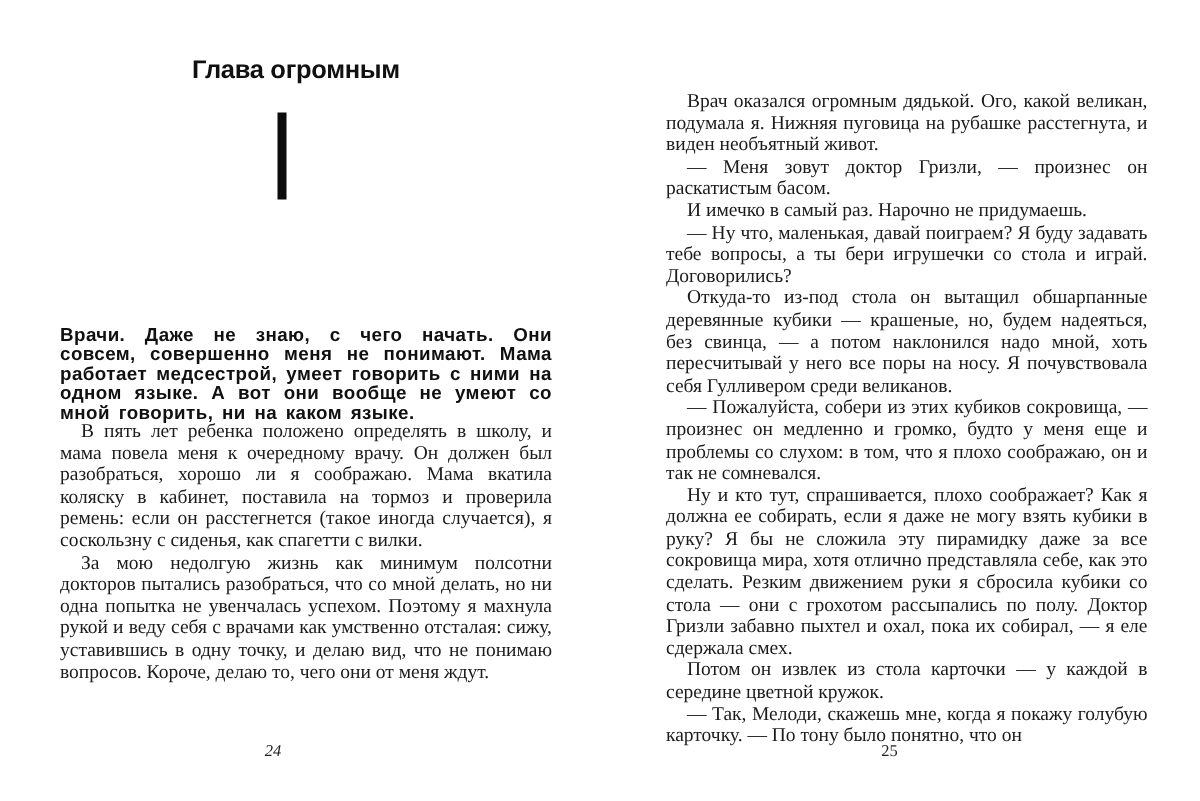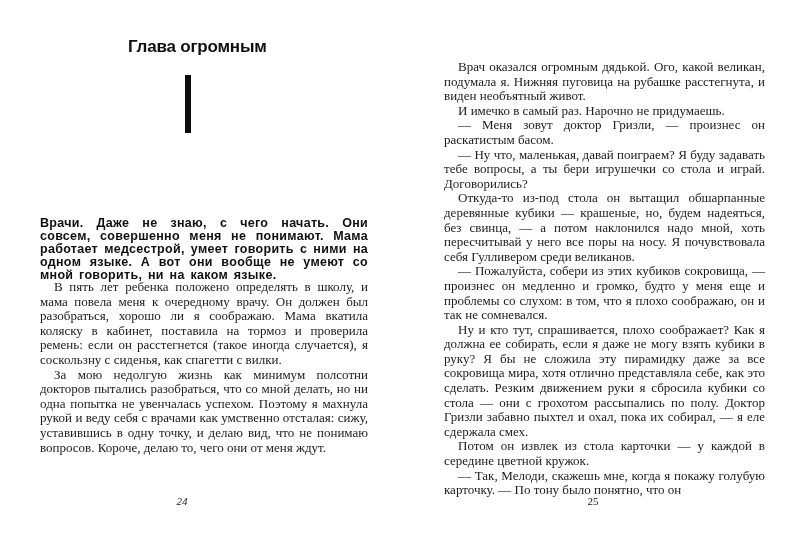--- a/index.html
+++ b/index.html
@@ -107,22 +107,22 @@
     <div class="body-block-left">
       <p class="para">В пять лет ребенка положено определять в школу, и мама повела меня к очередному врачу. Он должен был разобраться, хорошо ли я соображаю. Мама вкатила коляску в кабинет, поставила на тормоз и проверила ремень: если он расстегнется (такое иногда случается), я соскользну с сиденья, как спагетти с вилки.</p>
       <p class="para">За мою недолгую жизнь как минимум полсотни докторов пытались разобраться, что со мной делать, но ни одна попытка не увенчалась успехом. Поэтому я махнула рукой и веду себя с врачами как умственно отсталая: сижу, уставившись в одну точку, и делаю вид, что не понимаю вопросов. Короче, делаю то, чего они от меня ждут.</p>
     </div>
     <div class="folio folio-left">24</div>
   </div>
 
   <div class="page page-right">
     <div class="body-block-right">
       <p class="para">Врач оказался огромным дядькой. Ого, какой великан, подумала я. Нижняя пуговица на рубашке расстегнута, и виден необъятный живот.</p>
+      <p class="para">— Меня зовут доктор Гризли, — произнес он раскатистым басом.</p>
       <p class="para">И имечко в самый раз. Нарочно не придумаешь.</p>
-      <p class="para">— Меня зовут доктор Гризли, — произнес он раскатистым басом.</p>
       <p class="para">— Ну что, маленькая, давай поиграем? Я буду задавать тебе вопросы, а ты бери игрушечки со стола и играй. Договорились?</p>
       <p class="para">Откуда-то из-под стола он вытащил обшарпанные деревянные кубики — крашеные, но, будем надеяться, без свинца, — а потом наклонился надо мной, хоть пересчитывай у него все поры на носу. Я почувствовала себя Гулливером среди великанов.</p>
       <p class="para">— Пожалуйста, собери из этих кубиков сокровища, — произнес он медленно и громко, будто у меня еще и проблемы со слухом: в том, что я плохо соображаю, он и так не сомневался.</p>
       <p class="para">Ну и кто тут, спрашивается, плохо соображает? Как я должна ее собирать, если я даже не могу взять кубики в руку? Я бы не сложила эту пирамидку даже за все сокровища мира, хотя отлично представляла себе, как это сделать. Резким движением руки я сбросила кубики со стола — они с грохотом рассыпались по полу. Доктор Гризли забавно пыхтел и охал, пока их собирал, — я еле сдержала смех.</p>
       <p class="para">Потом он извлек из стола карточки — у каждой в середине цветной кружок.</p>
       <p class="para">— Так, Мелоди, скажешь мне, когда я покажу голубую карточку. — По тону было понятно, что он</p>
     </div>
     <div class="folio folio-right">25</div>
   </div>
 

